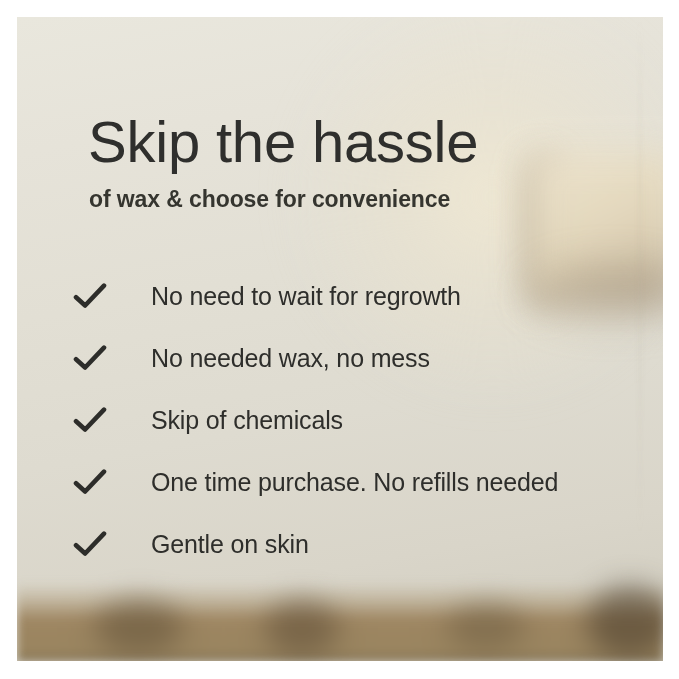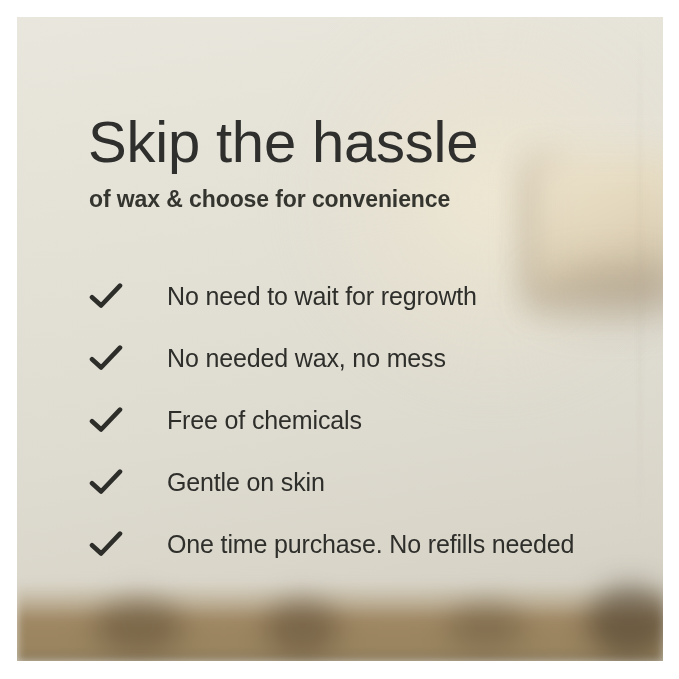--- a/index.html
+++ b/index.html
@@ -183,21 +183,21 @@
     font-size: 23px;
     line-height: 1.1;
     font-weight: 700;
     letter-spacing: -0.1px;
     color: #35352f;
     white-space: nowrap;
   }
 
   .bullet-list {
     position: absolute;
-    left: 72px;
+    left: 56px;
     top: 248px;
     width: 560px;
     margin: 0;
     padding: 0;
     list-style: none;
   }
   .bullet-row {
     position: relative;
     height: 62px;
     display: flex;
@@ -269,37 +269,37 @@
           </span>
           <span class="bullet-label">No needed wax, no mess</span>
         </li>
 
         <li class="bullet-row">
           <span class="check-icon">
             <svg viewBox="0 0 34 30" xmlns="http://www.w3.org/2000/svg">
               <path d="M3 16.2 L12.1 24.5 L31 4.6" fill="none" stroke="#2d2d2a" stroke-width="4.6" stroke-linecap="round" stroke-linejoin="round"></path>
             </svg>
           </span>
-          <span class="bullet-label">Free of chemicals</span>
+          <span class="bullet-label">Skip of chemicals</span>
+        </li>
+
+        <li class="bullet-row">
+          <span class="check-icon">
+            <svg viewBox="0 0 34 30" xmlns="http://www.w3.org/2000/svg">
+              <path d="M3 16.2 L12.1 24.5 L31 4.6" fill="none" stroke="#2d2d2a" stroke-width="4.6" stroke-linecap="round" stroke-linejoin="round"></path>
+            </svg>
+          </span>
+          <span class="bullet-label">One time purchase. No refills needed</span>
         </li>
 
         <li class="bullet-row">
           <span class="check-icon">
             <svg viewBox="0 0 34 30" xmlns="http://www.w3.org/2000/svg">
               <path d="M3 16.2 L12.1 24.5 L31 4.6" fill="none" stroke="#2d2d2a" stroke-width="4.6" stroke-linecap="round" stroke-linejoin="round"></path>
             </svg>
           </span>
           <span class="bullet-label">Gentle on skin</span>
-        </li>
-
-        <li class="bullet-row">
-          <span class="check-icon">
-            <svg viewBox="0 0 34 30" xmlns="http://www.w3.org/2000/svg">
-              <path d="M3 16.2 L12.1 24.5 L31 4.6" fill="none" stroke="#2d2d2a" stroke-width="4.6" stroke-linecap="round" stroke-linejoin="round"></path>
-            </svg>
-          </span>
-          <span class="bullet-label">One time purchase. No refills needed</span>
         </li>
 
       </ul>
     </div>
   </div>
 </div>
 
 </body></html>

